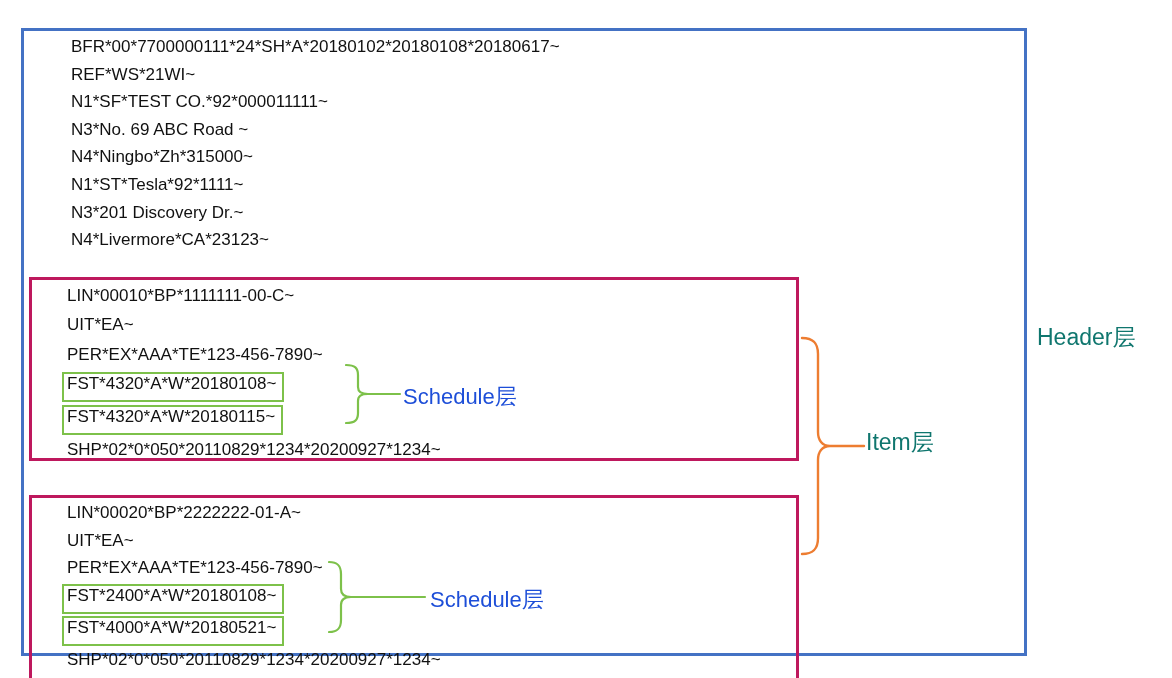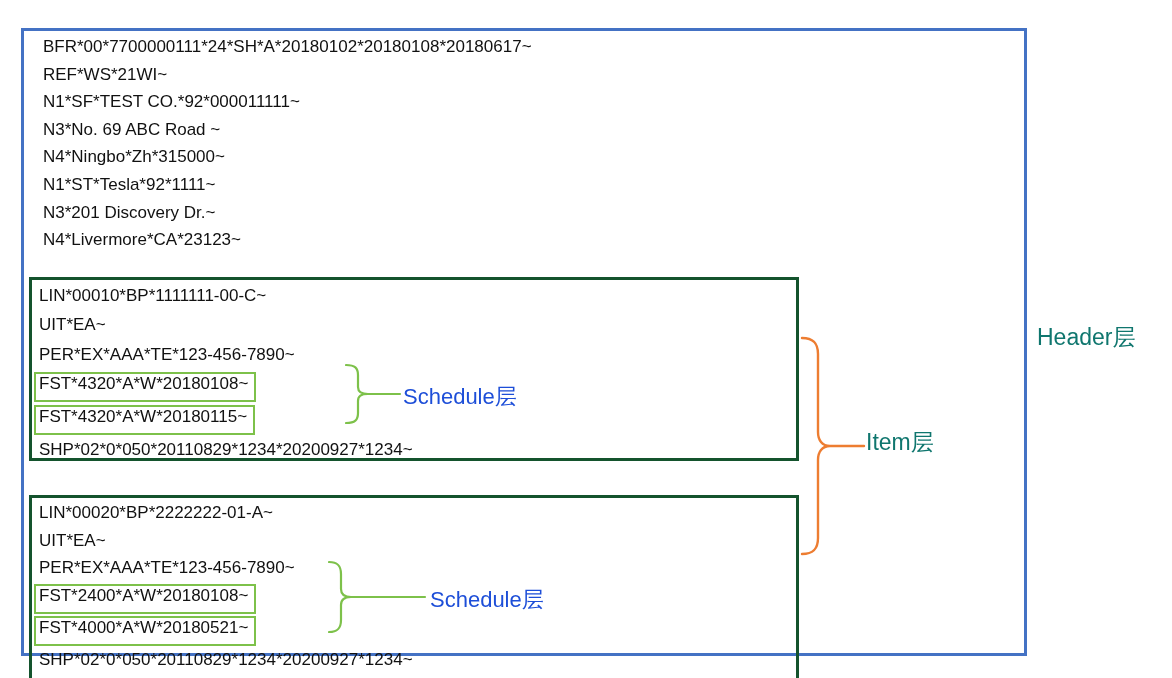--- a/index.html
+++ b/index.html
@@ -18,33 +18,33 @@
     box-sizing:border-box;
   }
   .segments{
     position:absolute;left:12px;top:2px;
     font-size:17px;line-height:27.6px;
     white-space:pre;
   }
   .item-box{
     position:absolute;left:5px;
     width:770px;
-    border:3px solid #14532d;
+    border:3px solid #be185d;
     box-sizing:border-box;
     text-decoration:underline;
   }
   .item-box-1{top:246px;height:184px;}
   .item-box-2{top:464px;height:216px;}
   .item-lines{
     position:absolute;left:0;top:1px;width:100%;
     font-size:17px;white-space:pre;
   }
   .item-box-1 .item-lines{line-height:29.4px;}
   .item-box-2 .item-lines{line-height:27.6px;}
-  .seg-row{padding-left:7px;}
+  .seg-row{padding-left:7px;margin-left:28px;}
   .fst-box{
     display:inline-block;
     border:2px solid #7DC14A;
     padding:0 6px 6px 3px;
     margin-left:-5px;
     line-height:normal;
   }
   .brace{position:absolute;}
   .layer-label{
     position:absolute;

